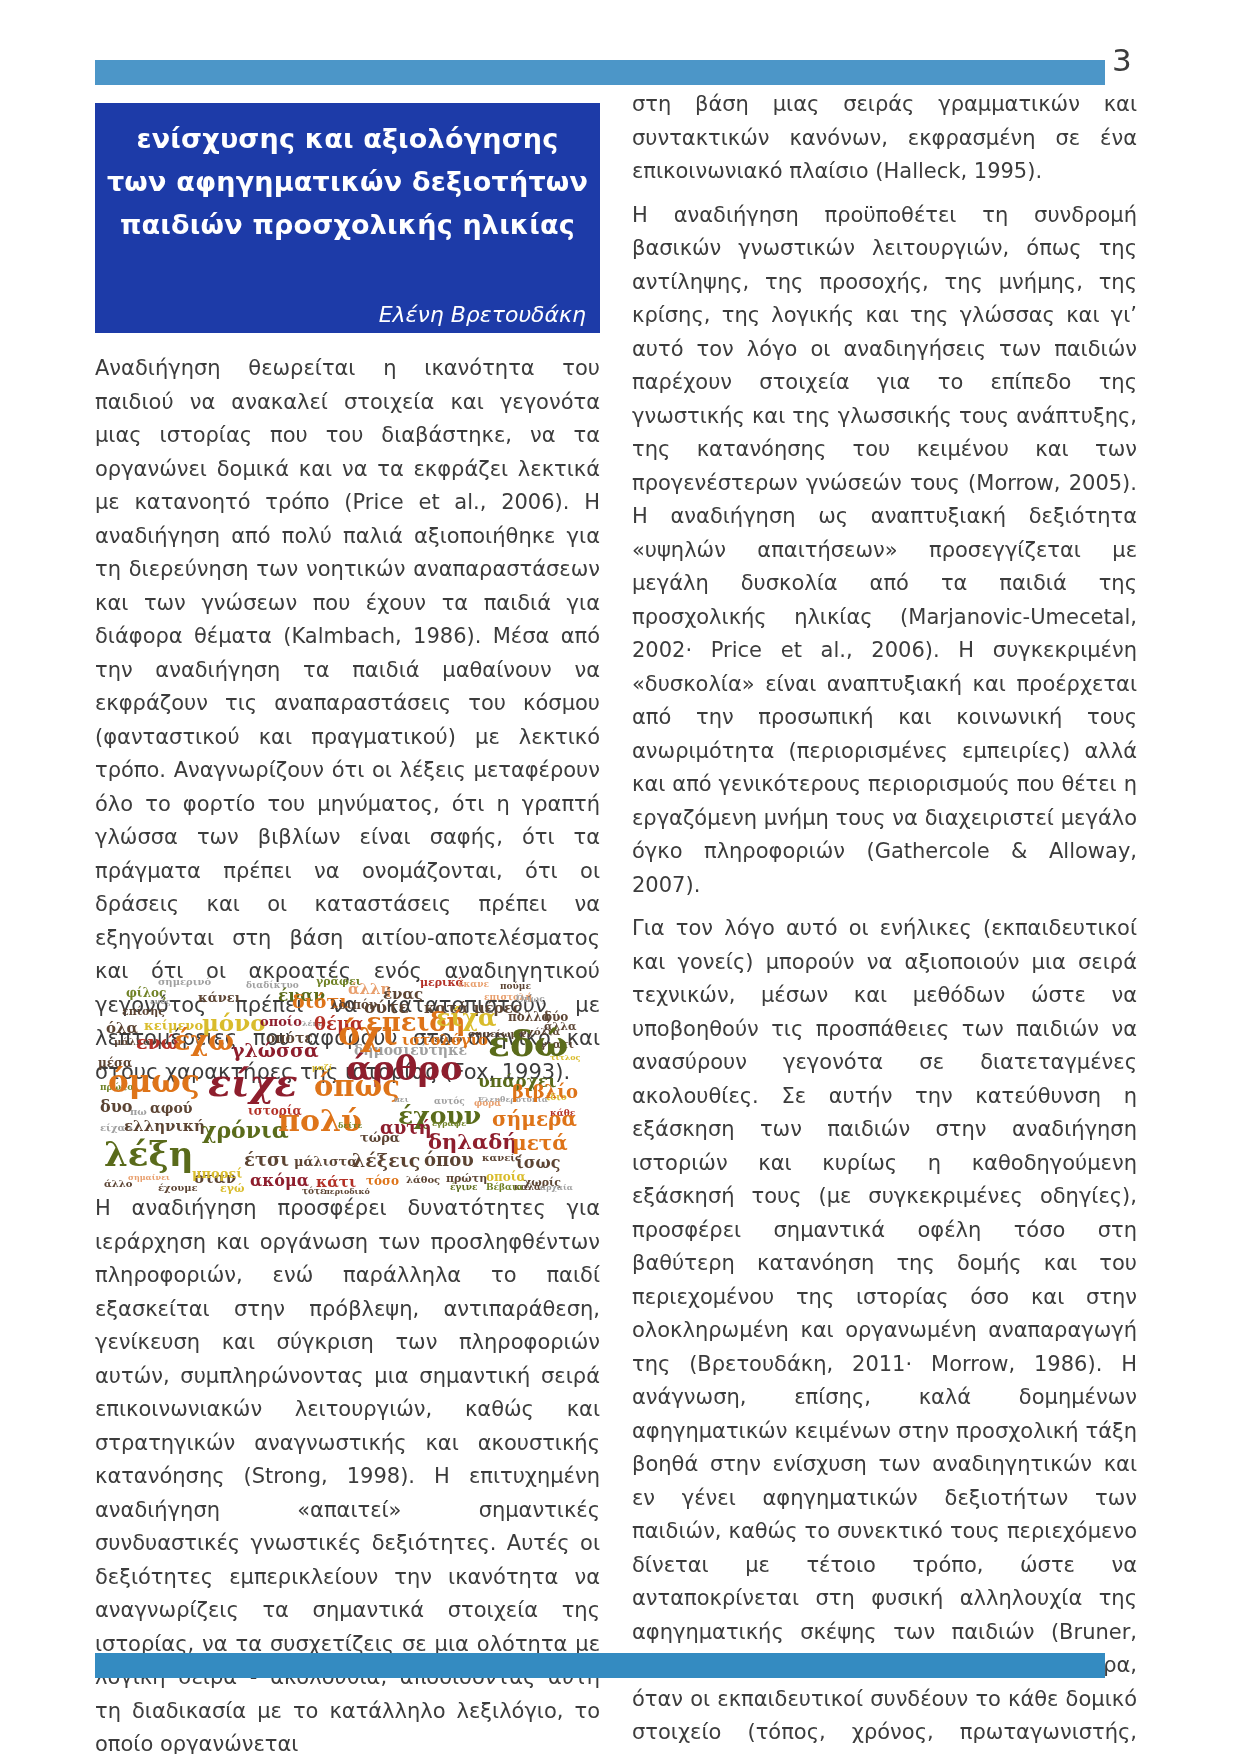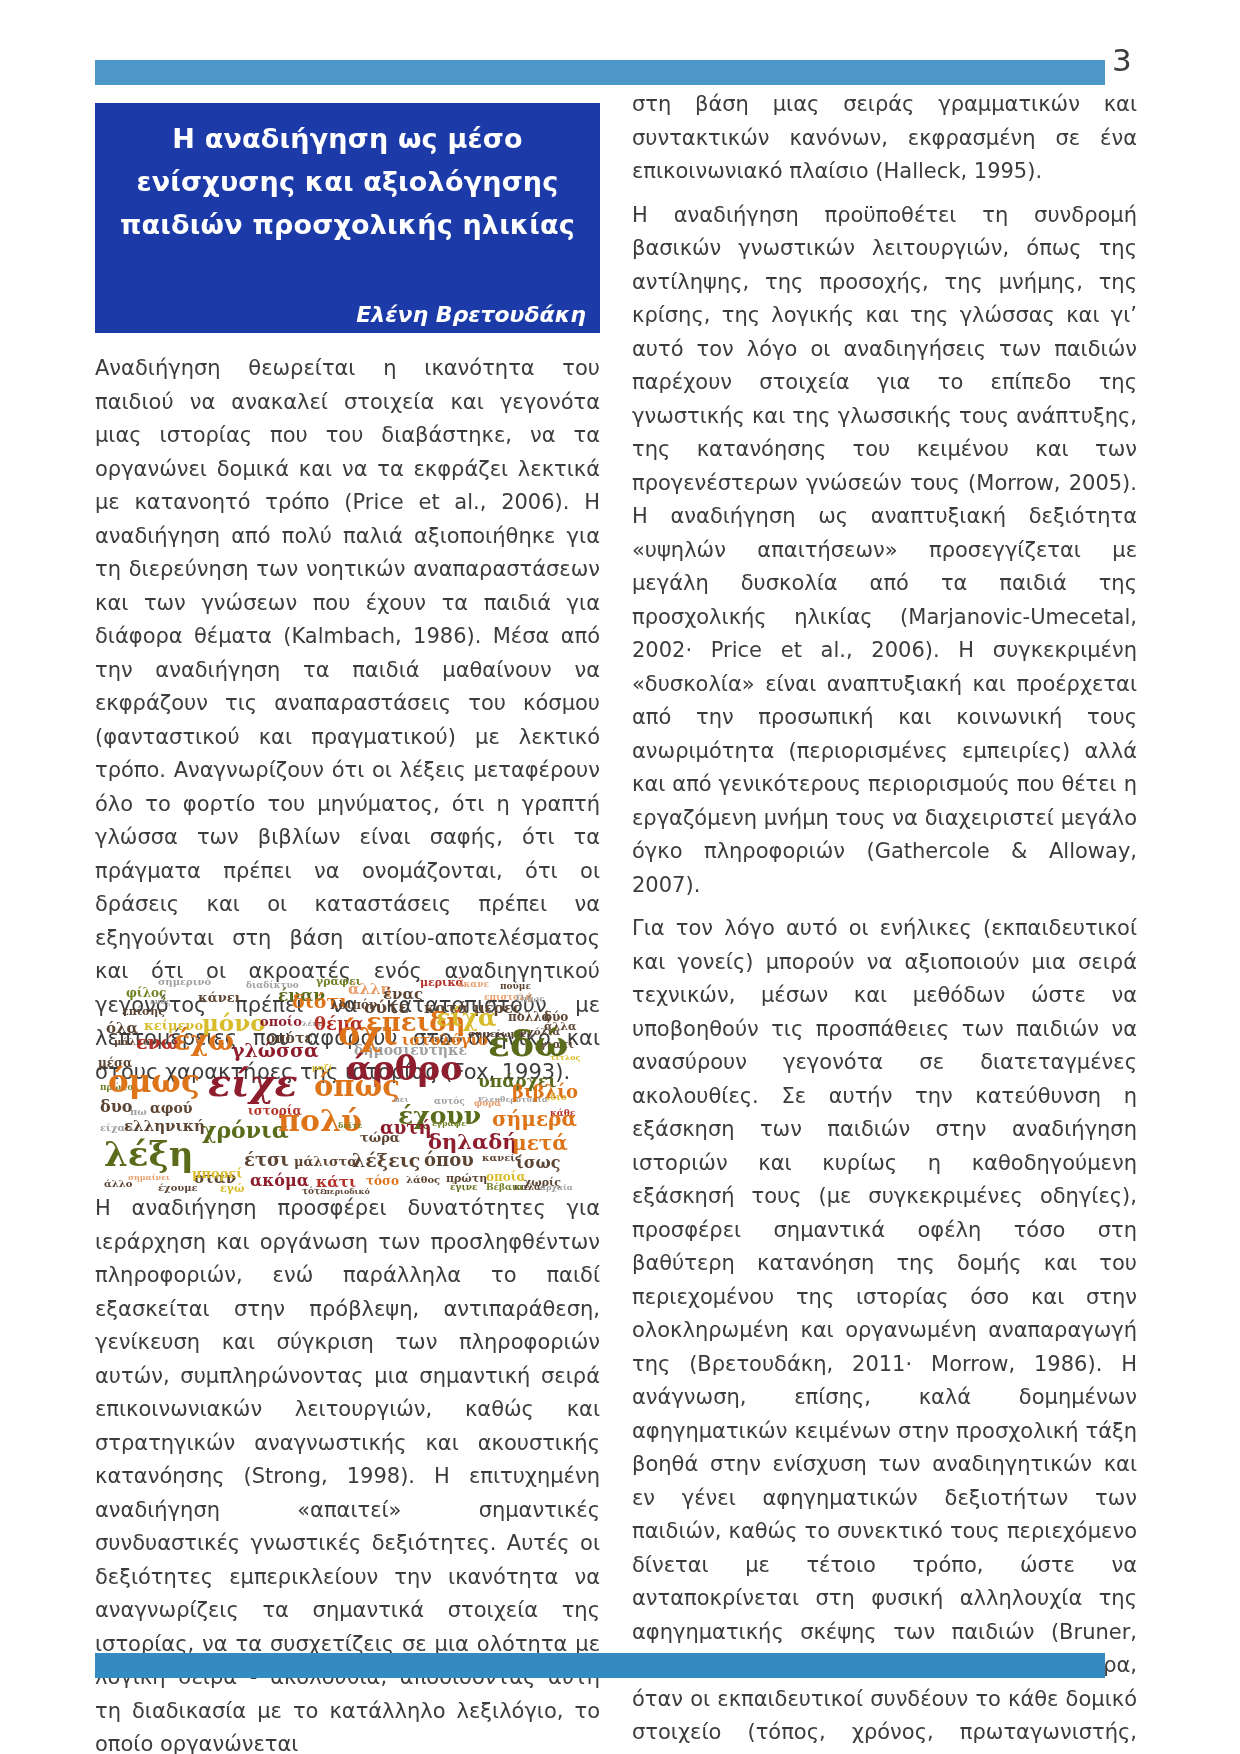--- a/index.html
+++ b/index.html
@@ -15,21 +15,21 @@
   #title-box{
     position:absolute;left:95px;top:103px;width:505px;height:230px;
     background:#1d3ba8;color:#ffffff;box-sizing:border-box;padding:14px 10px 0 10px;
   }
   .title-line{
     text-align:center;font-size:27px;font-weight:bold;line-height:43px;
     letter-spacing:.2px;
   }
   #author{
     position:absolute;right:14px;bottom:6px;color:#ffffff;
-    font-size:22px;font-weight:bold;font-style:italic;
+    font-size:22px;font-weight:normal;font-style:italic;
   }
   .col{position:absolute;width:505px;text-align:justify;font-size:21px;line-height:33.5px;}
   .col p{margin:0 0 10px 0;}
   #col-left-1{left:95px;top:352px;}
   #col-left-2{left:95px;top:1192px;}
   #col-right{left:632px;top:88px;}
   #word-cloud{
     position:absolute;left:98px;top:975px;width:475px;height:215px;
     font-family:"DejaVu Serif","Liberation Serif",serif;
   }
@@ -38,22 +38,22 @@
 </head>
 <body>
 
 <div id="page">
 
   <div id="bar-top" class="bar"></div>
 
   <div id="page-number">3</div>
 
   <div id="title-box">
-    <div class="title-line">Η αναδιήγηση ως μέσο</div>
     <div class="title-line">ενίσχυσης και αξιολόγησης</div>
+    <div class="title-line">των αφηγηματικών δεξιοτήτων</div>
     <div class="title-line">παιδιών προσχολικής ηλικίας</div>
     <div id="author">Ελένη Βρετουδάκη</div>
   </div>
 
   <div id="col-left-1" class="col">
     <p>Αναδιήγηση θεωρείται η ικανότητα του παιδιού να ανακαλεί στοιχεία και γεγονότα μιας ιστορίας που του διαβάστηκε, να τα οργανώνει δομικά και να τα εκφράζει λεκτικά με κατανοητό τρόπο (Price et al., 2006). Η αναδιήγηση από πολύ παλιά αξιοποιήθηκε για τη διερεύνηση των νοητικών αναπαραστάσεων και των γνώσεων που έχουν τα παιδιά για διάφορα θέματα (Kalmbach, 1986). Μέσα από την αναδιήγηση τα παιδιά μαθαίνουν να εκφράζουν τις αναπαραστάσεις του κόσμου (φανταστικού και πραγματικού) με λεκτικό τρόπο. Αναγνωρίζουν ότι οι λέξεις μεταφέρουν όλο το φορτίο του μηνύματος, ότι η γραπτή γλώσσα των βιβλίων είναι σαφής, ότι τα πράγματα πρέπει να ονομάζονται, ότι οι δράσεις και οι καταστάσεις πρέπει να εξηγούνται στη βάση αιτίου-αποτελέσματος και ότι οι ακροατές ενός αναδιηγητικού γεγονότος πρέπει να κατατοπιστούν με λεπτομέρειες που αφορούν στο σκηνικό και στους χαρακτήρες της ιστορίας (Fox, 1993).</p>
   </div>
 
   <div id="word-cloud">
       <span style="left: 60px; top: 2px; font-size: 10px; color: rgb(160, 160, 160);">σημερινό</span>

